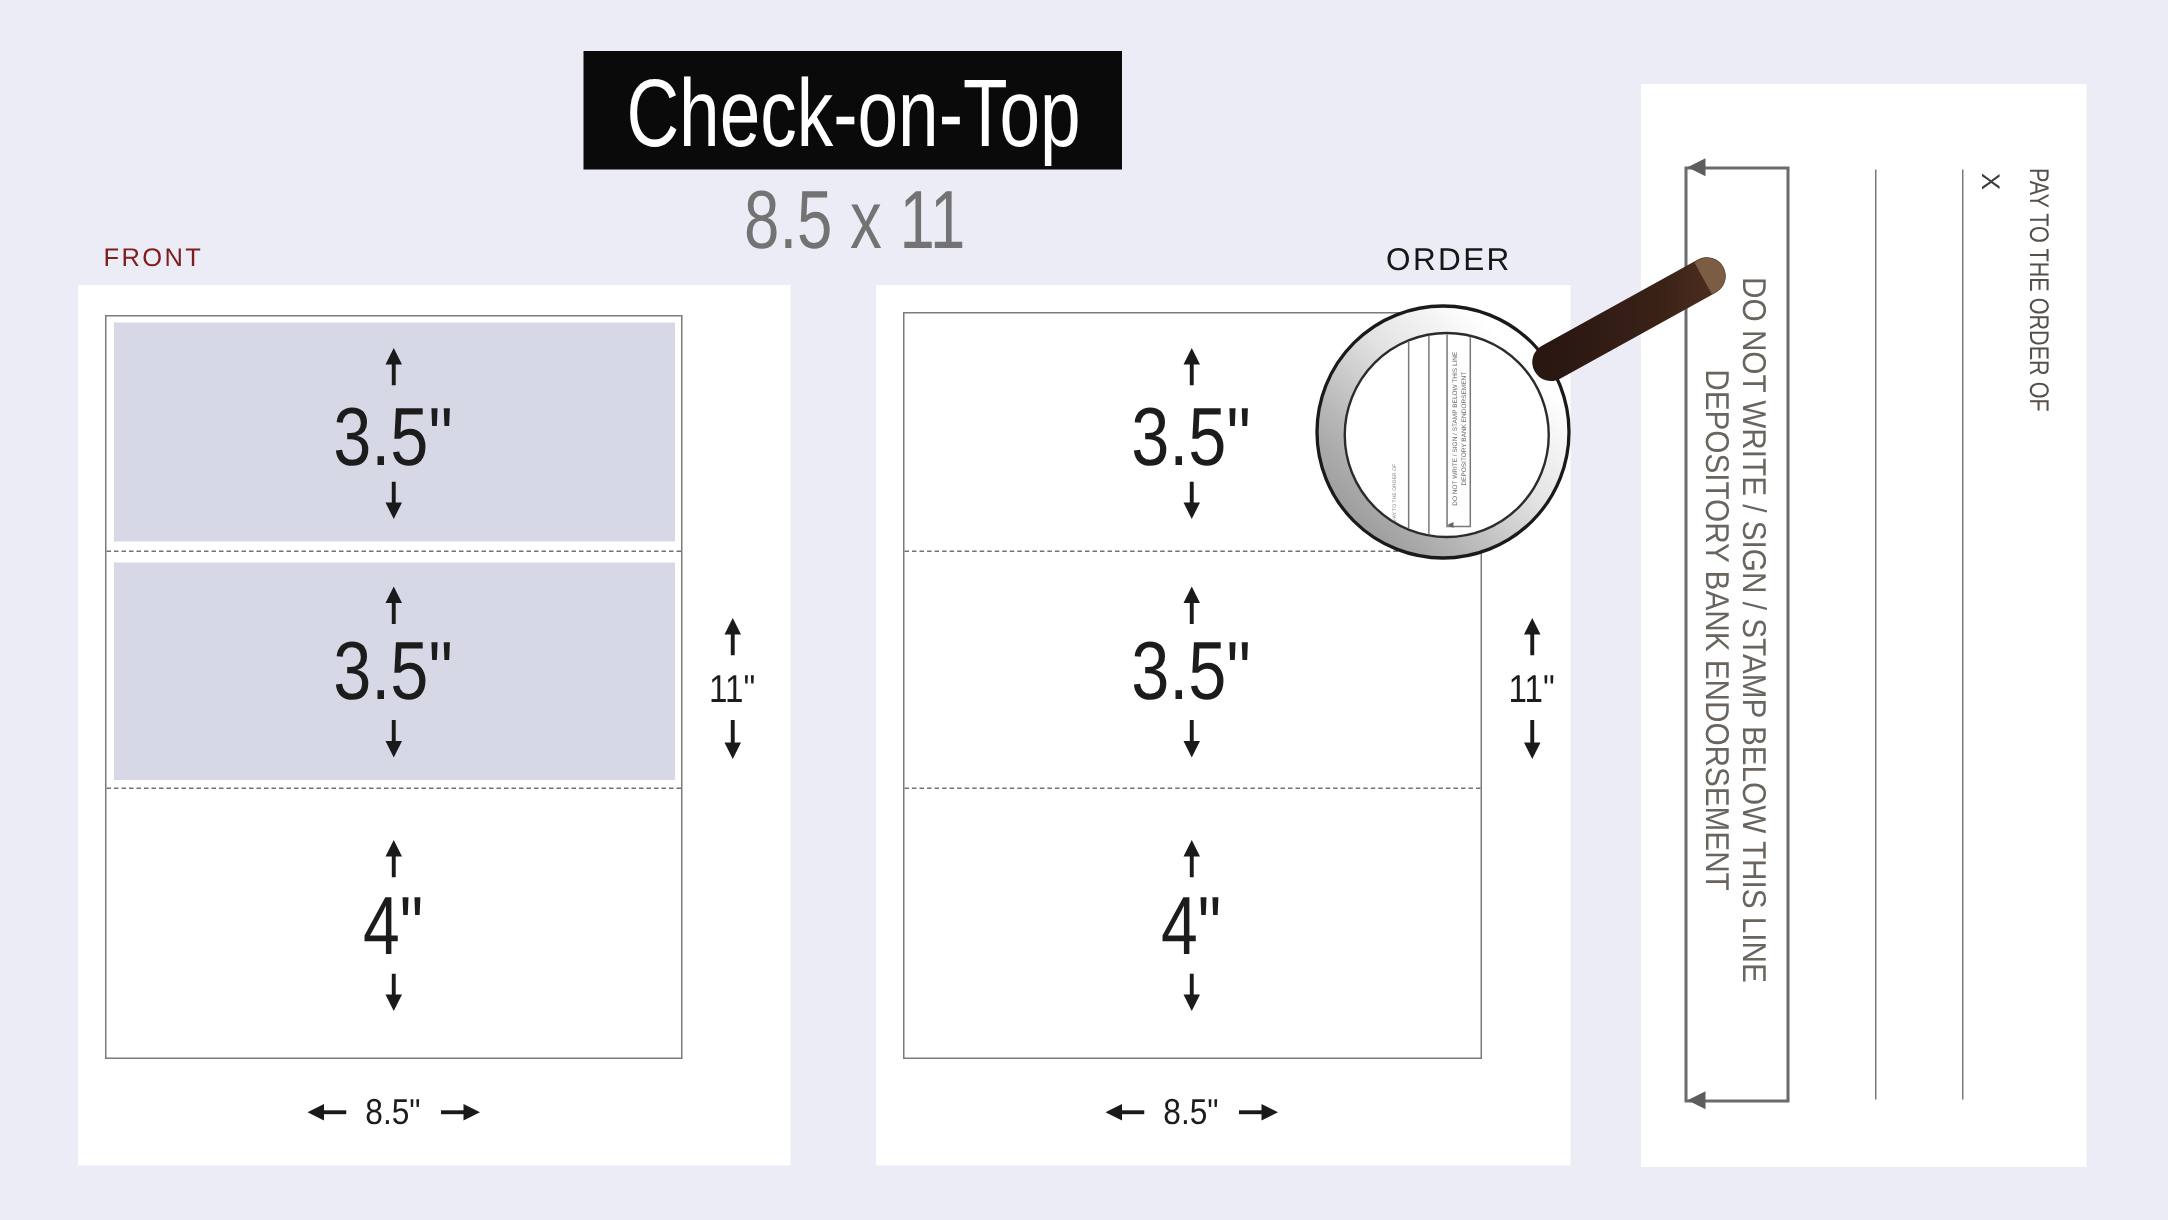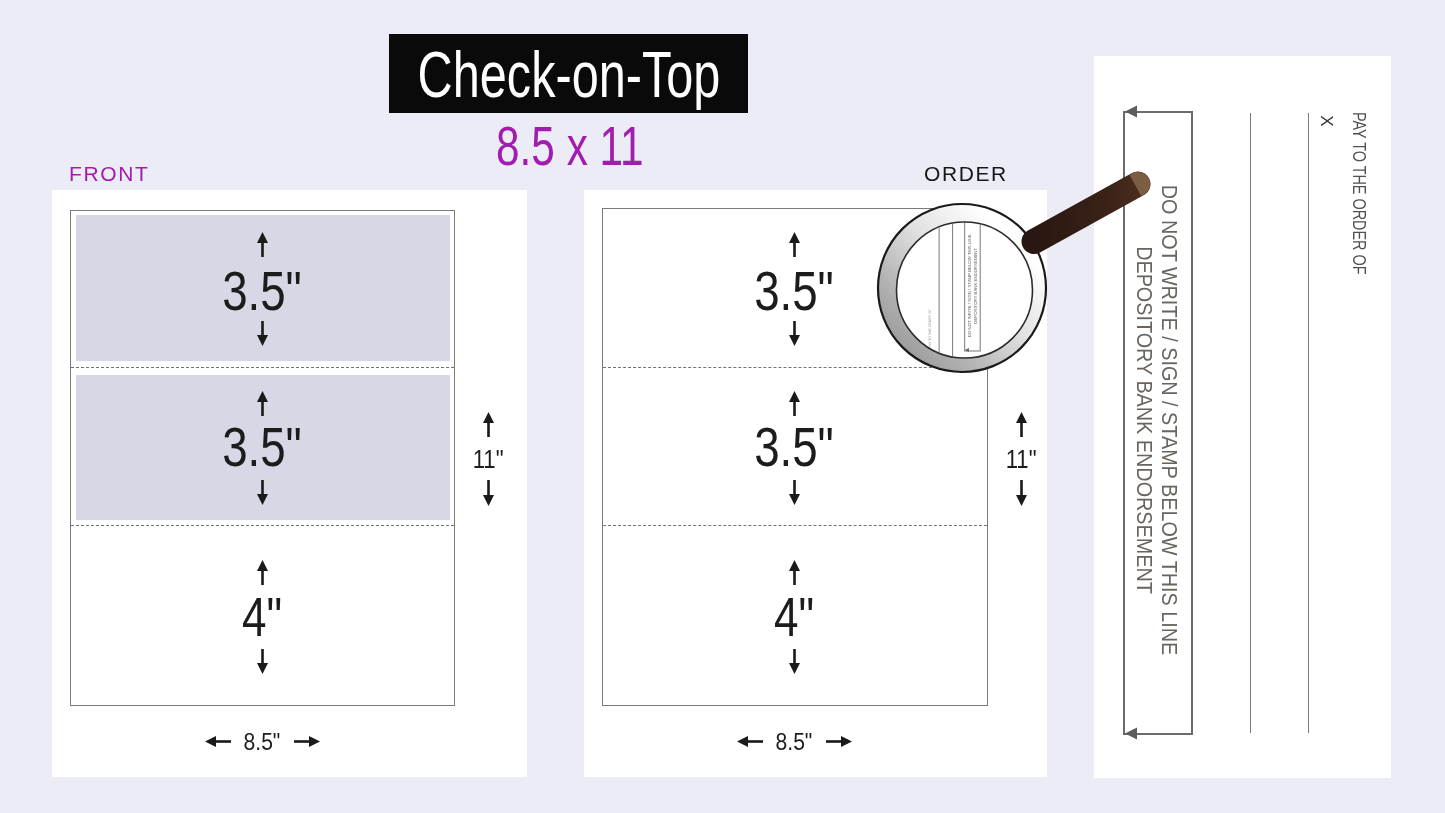--- a/index.html
+++ b/index.html
@@ -10,23 +10,23 @@
 </style>
 </head>
 <body>
 
 <div class="abs" style="left:389px;top:34px;width:359px;height:79px;background:#0a0a0a;"></div>
 
 <div class="abs" style="left:389px;top:34px;width:359px;height:74px;line-height:79px;font-size:64px;color:#ffffff;white-space:nowrap;">
     <span style="position:absolute;left:50%;top:2px;transform:translateX(-50%) scaleX(0.76);">Check-on-Top</span>
   </div>
 
-<div class="abs ctr" style="left:470px;top:118px;width:200px;height:56px;line-height:56px;font-size:55px;color:#a21caf;white-space:nowrap;"><span style="display:inline-block;transform:scaleX(0.77);transform-origin:center;">8.5 x 11</span></div>
-
-<div class="abs" style="left:69px;top:162px;font-size:21px;letter-spacing:1.6px;color:#a21caf;">FRONT</div>
+<div class="abs ctr" style="left:470px;top:118px;width:200px;height:56px;line-height:56px;font-size:55px;color:#737373;white-space:nowrap;"><span style="display:inline-block;transform:scaleX(0.77);transform-origin:center;">8.5 x 11</span></div>
+
+<div class="abs" style="left:69px;top:162px;font-size:17px;letter-spacing:1.6px;color:#7f1d1d;">FRONT</div>
 
 <div class="abs" style="left:52px;top:190px;width:475px;height:587px;background:#ffffff;"></div>
 
 <div class="abs" style="left:70px;top:210px;width:385px;height:496px;border:1px solid #7b7b7b;box-sizing:border-box;"></div>
 
 <div class="abs" style="left:75.5px;top:215px;width:374px;height:146px;background:#d7d8e6;"></div>
 
 <div class="abs" style="left:75.5px;top:375px;width:374px;height:145px;background:#d7d8e6;"></div>
 
 <div class="abs" style="left:71px;top:367px;width:383px;border-top:1px dashed #737373;"></div>

